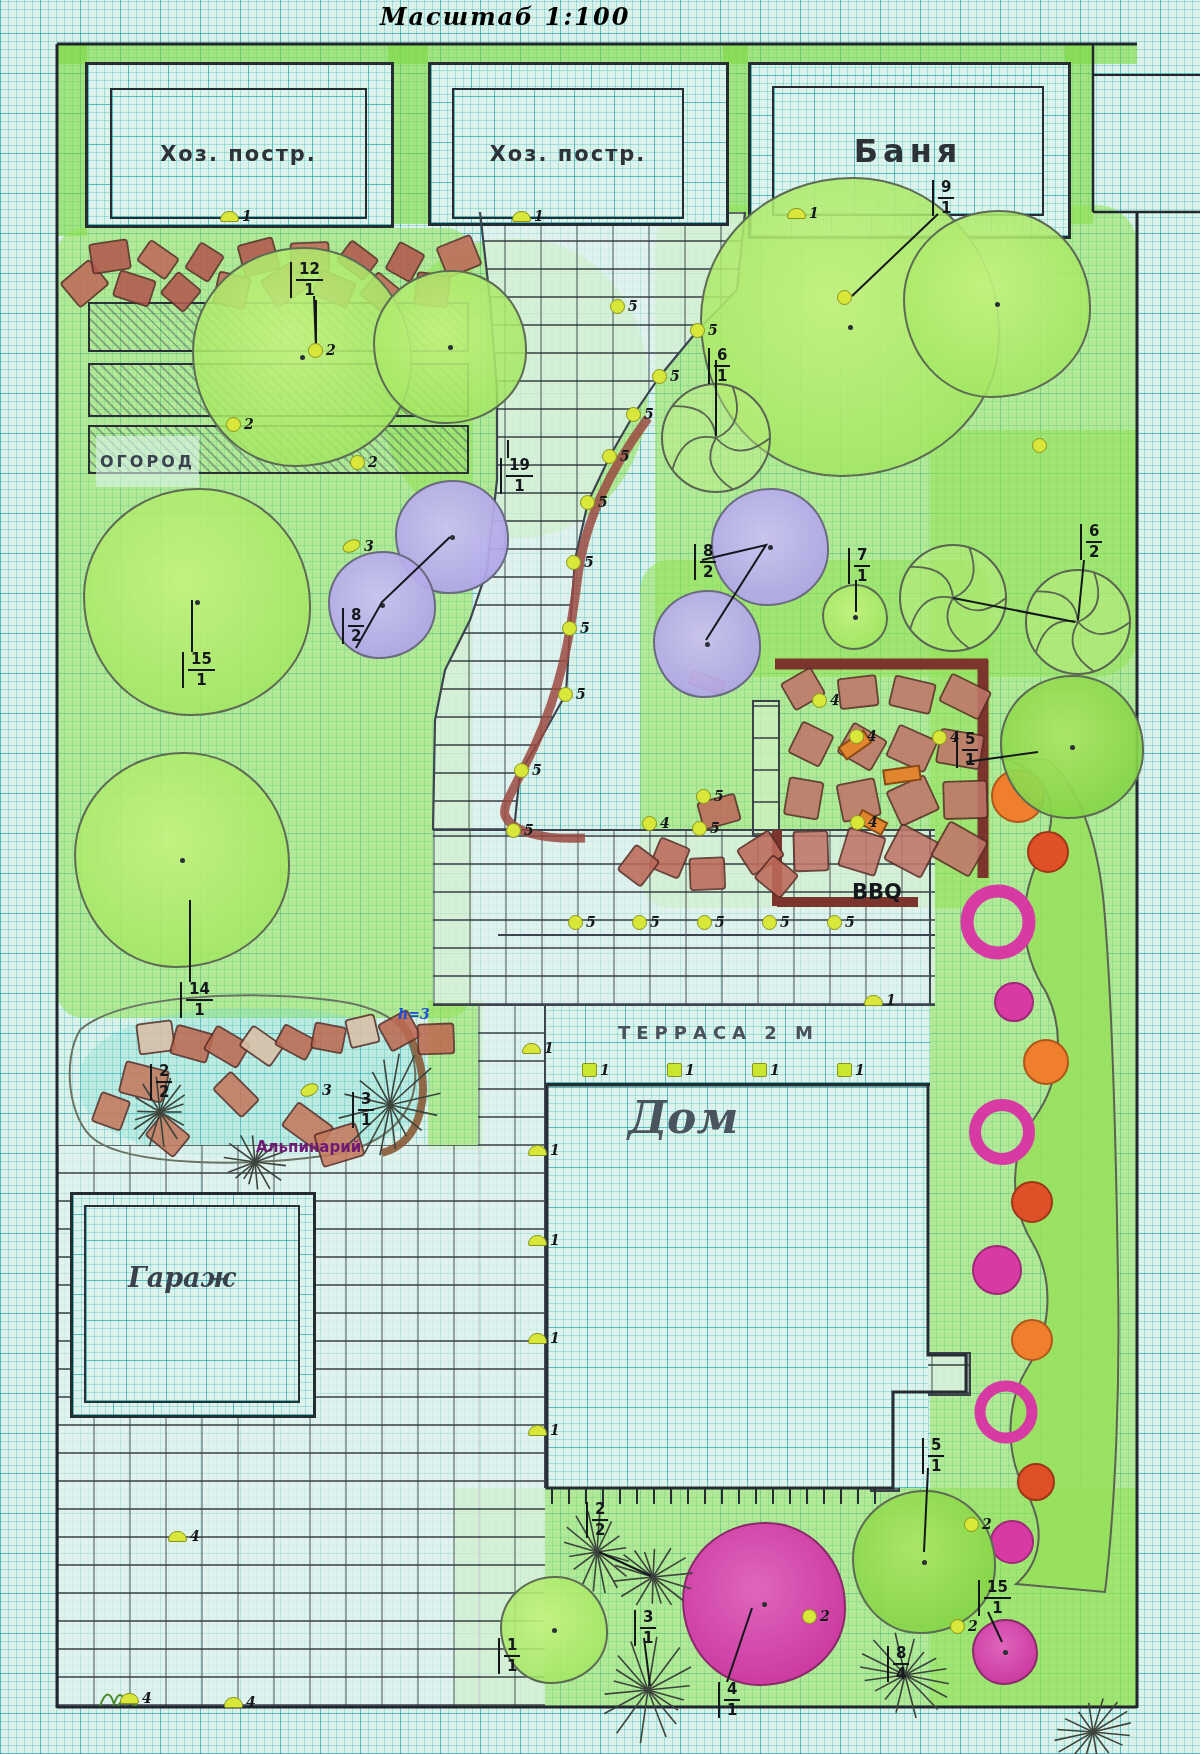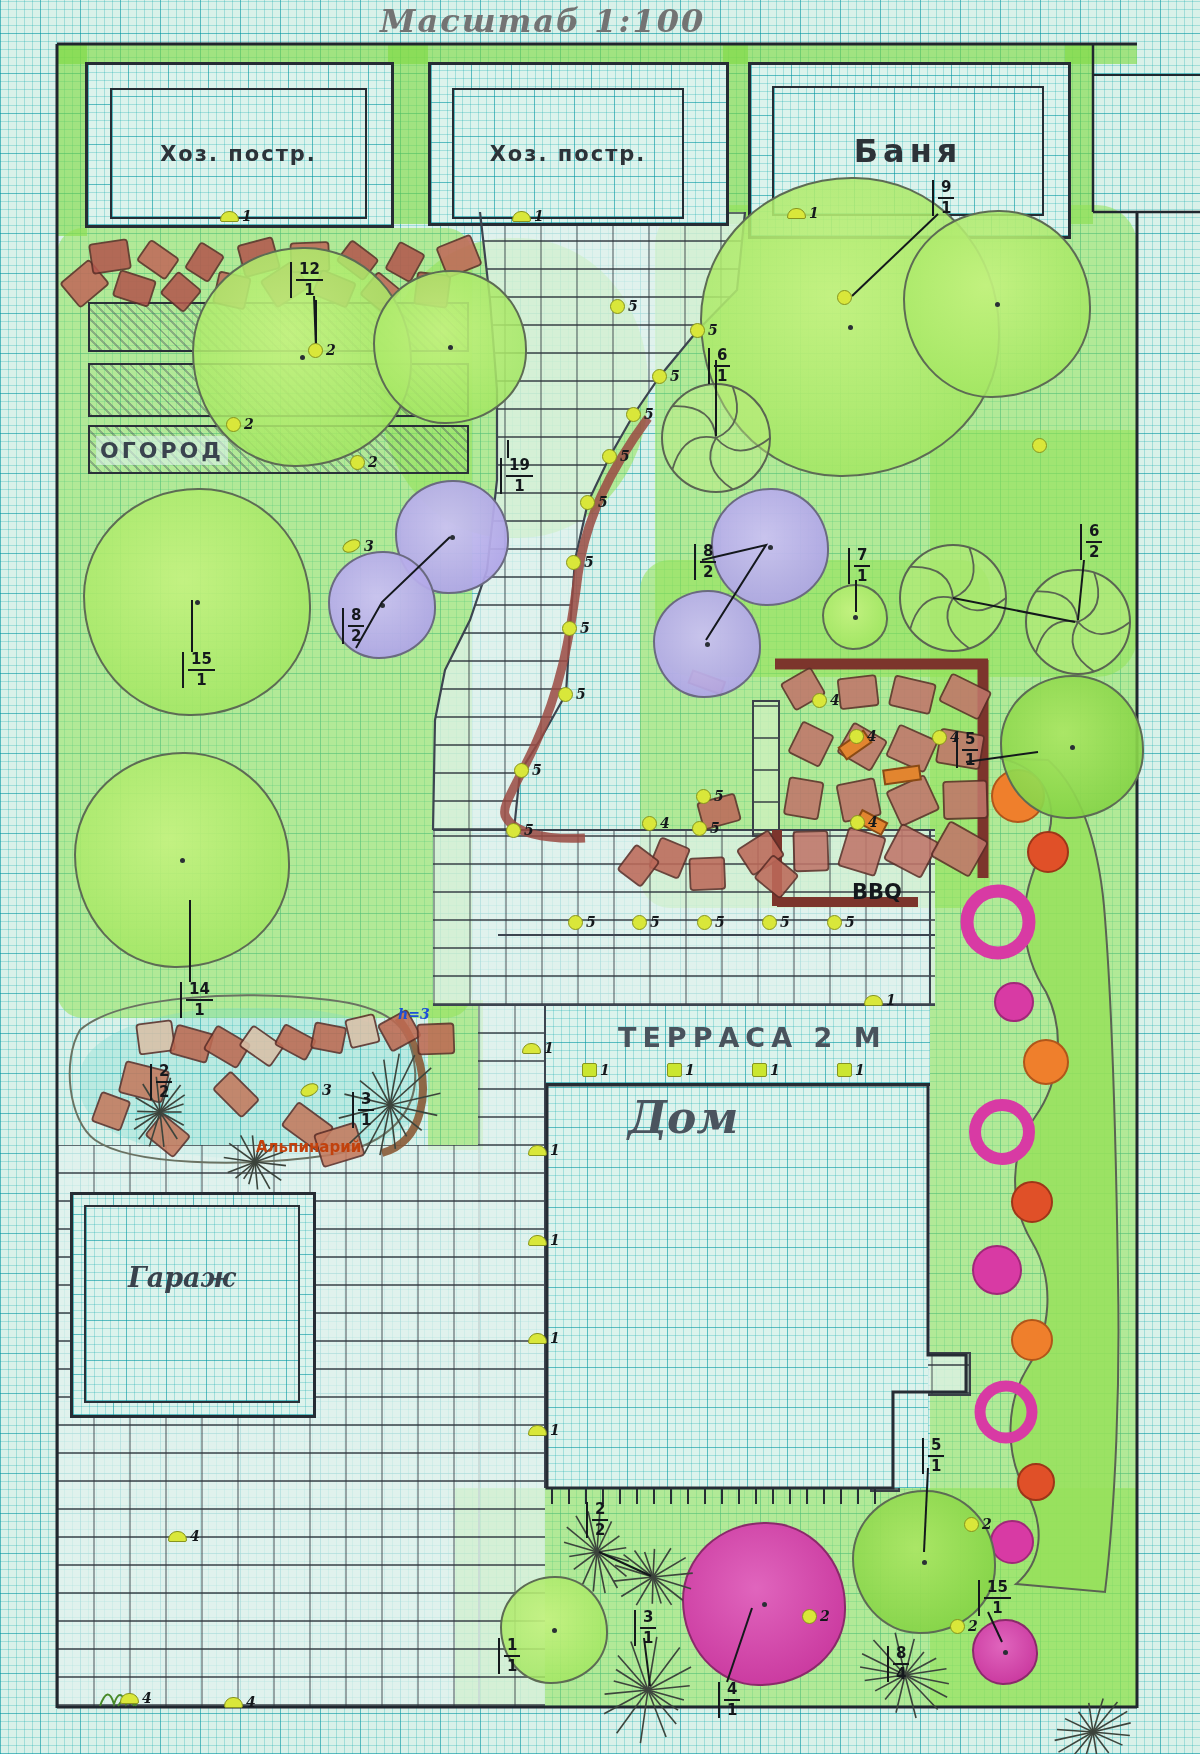--- a/index.html
+++ b/index.html
@@ -48,40 +48,40 @@
   .dm.dome i{width:17px;height:9px;border-radius:9px 9px 2px 2px}
   .dm.square i{width:13px;height:12px;border-radius:2px;background:#cbe62f}
   .dm.blob i{width:17px;height:10px;border-radius:50%;transform:rotate(-25deg)}
   svg{position:absolute;left:0;top:0;pointer-events:none}
   .steps{background:rgba(205,240,190,.8);border:2px solid #3a4148;
      background-image:repeating-linear-gradient(0deg, rgba(45,52,60,.7) 0 2px, transparent 2px 32px)}
 </style>
 </head>
 <body>
 
-<div class="abs lbl hand" style="left:380px;top:2px;font-size:32px;color:#737373;letter-spacing:2px">Масштаб 1:100</div>
+<div class="abs lbl hand" style="left:380px;top:2px;font-size:24px;color:#000000;letter-spacing:2px">Масштаб 1:100</div>
 
 <div class="abs lawn2" style="left:57px;top:44px;width:1080px;height:20px"></div>
 <div class="abs lawn2" style="left:57px;top:44px;width:30px;height:192px"></div>
 <div class="abs lawn2" style="left:388px;top:44px;width:40px;height:180px"></div>
 <div class="abs lawn2" style="left:723px;top:44px;width:25px;height:180px"></div>
 <div class="abs lawn2" style="left:1065px;top:44px;width:28px;height:180px"></div>
 <div class="abs lawn" style="left:57px;top:228px;width:415px;height:790px;border-radius:26px"></div>
 <div class="abs lawn" style="left:380px;top:238px;width:268px;height:300px;border-radius:48%"></div>
 <div class="abs lawn" style="left:655px;top:205px;width:482px;height:472px;border-radius:40px"></div>
 <div class="abs lawn" style="left:930px;top:430px;width:207px;height:1276px"></div>
 <div class="abs lawn" style="left:640px;top:560px;width:350px;height:348px;border-radius:30px"></div>
 <div class="abs lawn" style="left:455px;top:1488px;width:682px;height:218px"></div>
 <div class="abs lawn" style="left:428px;top:1000px;width:55px;height:150px"></div>
 <div class="abs" style="left:80px;top:1008px;width:350px;height:150px;background:rgba(110,215,205,.28);border-radius:45%"></div>
 
 <div class="abs bed" style="left:88px;top:302px;width:377px;height:46px"></div>
 <div class="abs bed" style="left:88px;top:363px;width:377px;height:50px"></div>
 <div class="abs bed" style="left:88px;top:425px;width:377px;height:45px"></div>
-<div class="abs lbl" style="left:96px;top:436px;font-size:22px;letter-spacing:3px;background:rgba(220,243,236,.6);padding:2px 4px">ОГОРОД</div>
+<div class="abs lbl" style="left:96px;top:436px;font-size:16px;letter-spacing:3px;background:rgba(220,243,236,.6);padding:16px 4px">ОГОРОД</div>
 
 <div class="abs brick" style="left:0;top:0;width:1200px;height:1754px;
      clip-path:polygon(480px 212px,745px 212px,737px 290px,698px 330px,660px 376px,634px 414px,610px 456px,588px 502px,575px 560px,570px 628px,566px 694px,540px 740px,520px 772px,514px 830px,433px 830px,435px 720px,445px 670px,470px 620px,487px 570px,497px 480px,497px 390px,490px 300px)"></div>
 <div class="abs brick" style="left:433px;top:830px;width:502px;height:175px"></div>
 <div class="abs brick" style="left:478px;top:1005px;width:67px;height:701px"></div>
 <div class="abs brick" style="left:57px;top:1145px;width:423px;height:561px"></div>
 <div class="abs steps" style="left:752px;top:700px;width:24px;height:133px"></div>
 <div class="abs brick" style="left:893px;top:1352px;width:74px;height:40px;border:2px solid #3a4148"></div>
 <div class="abs brick" style="left:870px;top:1392px;width:26px;height:96px;border:2px solid #3a4148"></div>
 
@@ -92,21 +92,21 @@
 <div class="abs patch bld" style="left:428px;top:62px;width:295px;height:158px"></div>
 <div class="abs patch bld-in" style="left:452px;top:88px;width:228px;height:127px">
   <span class="bld-label">Хоз. постр.</span>
 </div>
 <div class="abs patch bld" style="left:748px;top:62px;width:317px;height:171px"></div>
 <div class="abs patch bld-in" style="left:772px;top:86px;width:268px;height:126px">
   <span class="bld-label" style="font-size:32px;letter-spacing:5px">Баня</span>
 </div>
 
 <div class="abs patch" style="left:545px;top:1005px;width:385px;height:78px;border-bottom:3px solid #262c34"></div>
-<div class="abs lbl" style="left:618px;top:1022px;font-size:27px;letter-spacing:6px;color:#49525c">ТЕРРАСА 2 М</div>
+<div class="abs lbl" style="left:618px;top:1022px;font-size:18px;letter-spacing:6px;color:#49525c">ТЕРРАСА 2 М</div>
 
 <div class="abs patch" style="left:547px;top:1085px;width:381px;height:403px"></div>
 <div class="abs lbl hand" style="left:628px;top:1092px;font-size:44px;color:#4a545e">Дом</div>
 
 <div class="abs patch bld" style="left:70px;top:1192px;width:240px;height:220px"></div>
 <div class="abs patch" style="left:84px;top:1205px;width:212px;height:194px;border:2.2px solid #2a3038"></div>
 <div class="abs lbl hand" style="left:128px;top:1262px;font-size:27px;color:#39424c">Гараж</div>
 
 <svg id="svgB" width="1200" height="1754" viewBox="0 0 1200 1754">
 
@@ -430,21 +430,21 @@
     <line x1="856" y1="580" x2="856" y2="612"></line>
     <line x1="599" y1="1552" x2="651" y2="1576"></line>
     <line x1="928" y1="1468" x2="924" y2="1552"></line>
     <line x1="988" y1="1612" x2="1002" y2="1642"></line>
     <line x1="727" y1="1682" x2="752" y2="1608"></line>
     <line x1="644" y1="1638" x2="650" y2="1686"></line>
     <line x1="316" y1="300" x2="316" y2="348"></line>
   </g>
 </svg>
 
-<div class="abs lbl" style="left:256px;top:1138px;font-size:15px;color:#c2410c">Альпинарий</div>
+<div class="abs lbl" style="left:256px;top:1138px;font-size:15px;color:#701a75">Альпинарий</div>
 <div class="abs lbl" style="left:852px;top:880px;font-size:21px;color:#14181c">BBQ</div>
 <div class="abs lbl hand" style="left:398px;top:1006px;font-size:14px;color:#1d4ed8">h=3</div>
 
 <div id="fractions-layer">
 
 <div class="fr" style="left: 290px; top: 262px;">
       <span class="n">12</span>
       <span class="d">1</span>
     </div>
     <div class="fr" style="left: 932px; top: 180px;">

